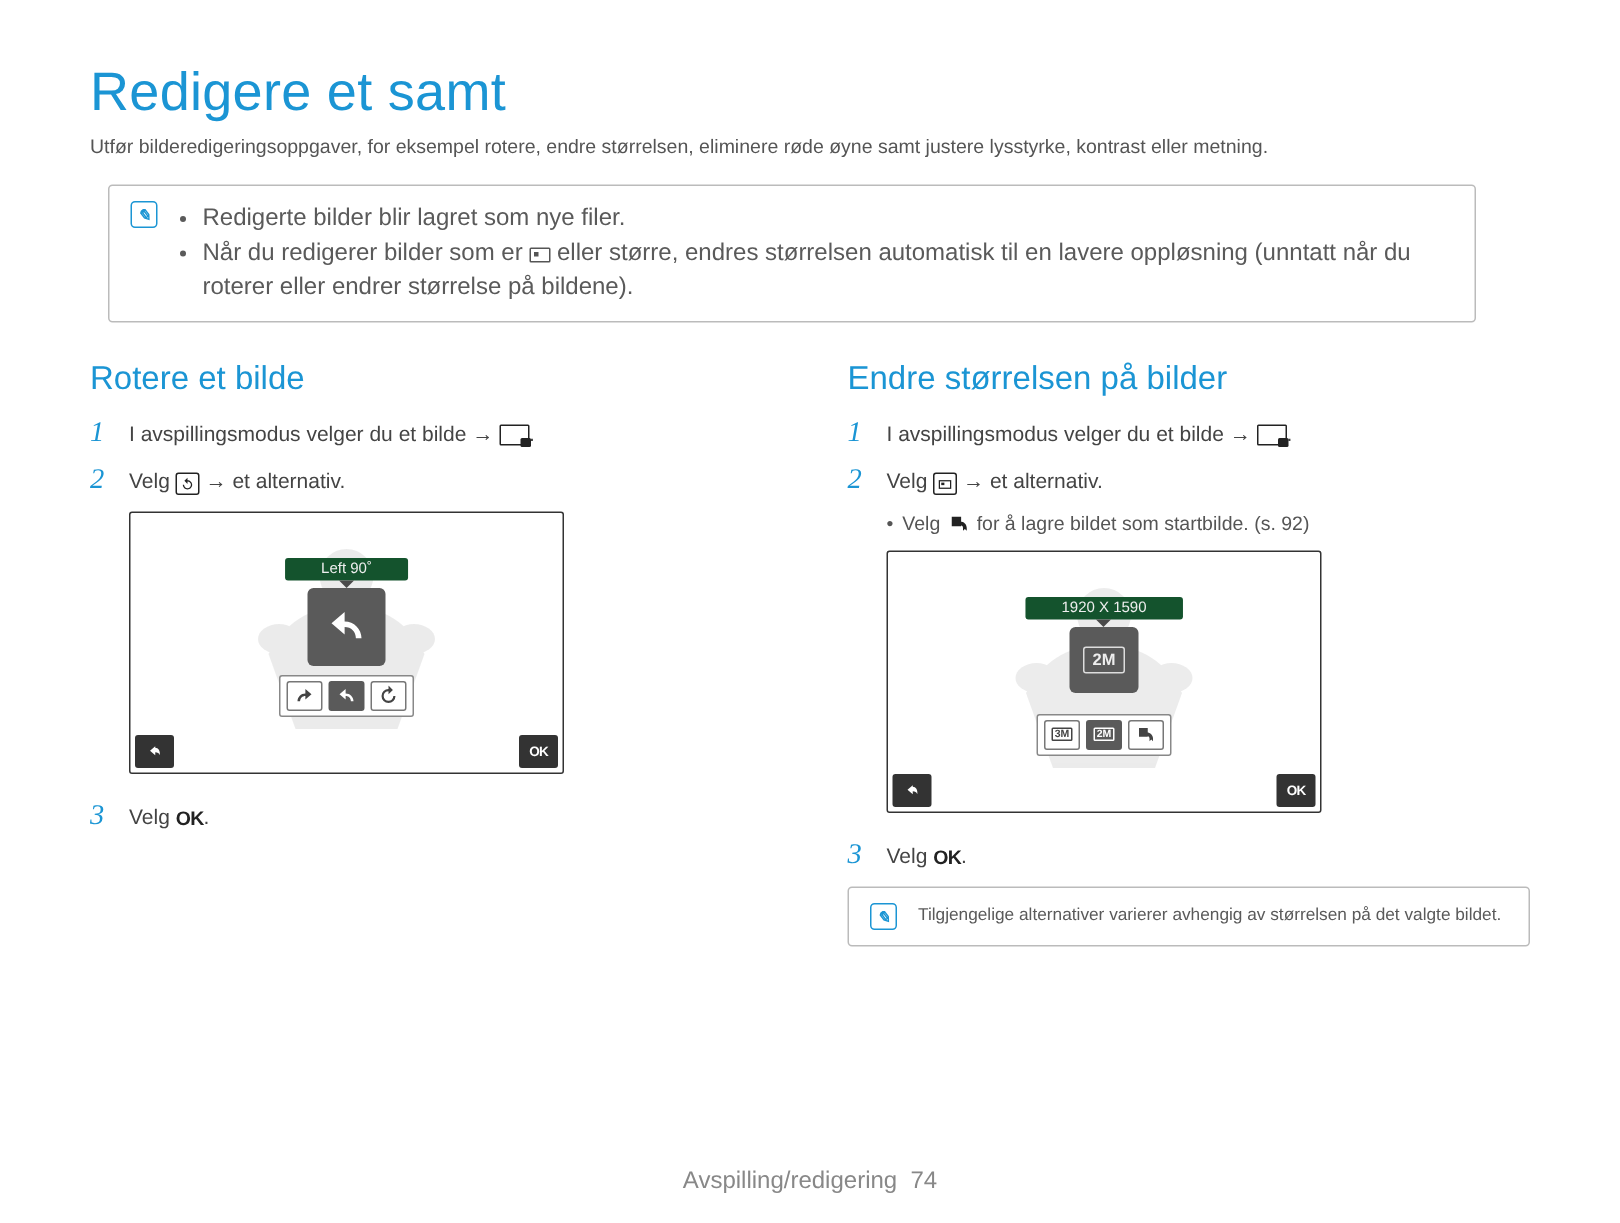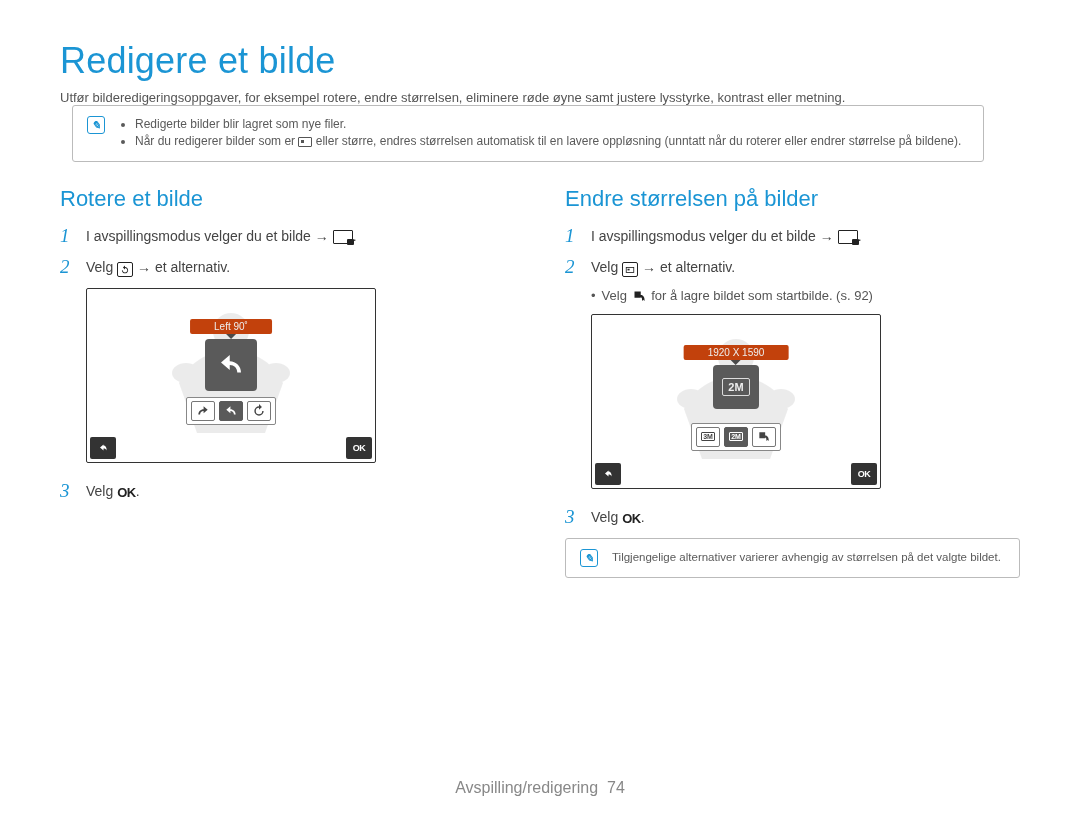--- a/index.html
+++ b/index.html
@@ -15,20 +15,21 @@
   .page-title {
     font-size: 36px;
     font-weight: 300;
     color: #1b95d4;
     letter-spacing: 0.2px;
     margin-bottom: 8px;
   }
   .page-desc {
     font-size: 13px;
     color: #555;
+    margin-bottom: 18px;
   }
   .note-box {
     border: 1px solid #bbb;
     border-radius: 3px;
     padding: 10px 14px 10px 14px;
     display: flex;
     align-items: flex-start;
     gap: 14px;
     margin: 0 0 24px 12px;
     width: 95%;
@@ -44,21 +45,21 @@
     flex-shrink: 0;
     display: flex; align-items: center; justify-content: center;
     color: #1b95d4;
     font-size: 11px;
     font-style: italic;
     font-weight: bold;
   }
   .note-list {
     list-style: disc;
     padding-left: 16px;
-    font-size: 12px;
+    font-size: 16px;
     line-height: 1.45;
     color: #5a5a5a;
   }
   .note-text {
     font-size: 11.5px;
     line-height: 1.45;
     color: #5a5a5a;
     text-align: right;
   }
   .inline-icon-box {
@@ -123,21 +124,21 @@
   }
   .screen-person {
     position:absolute; left:50%; top:46%; transform:translate(-50%,-50%);
     opacity:0.28;
   }
   .screen-person svg{display:block;}
   .tooltip {
     position: absolute;
     top: 30px; left: 50%;
     transform: translateX(-50%);
-    background: #c2410c;
+    background: #14532d;
     color: #eee;
     font-size: 10px;
     padding: 2px 24px;
     border-radius: 2px;
   }
   .tooltip::after{
     content:"";position:absolute;left:50%;bottom:-5px;transform:translateX(-50%);
     border:5px solid transparent;border-top-color:#4a4a4a;border-bottom:none;
   }
   .center-big {
@@ -205,21 +206,21 @@
   }
   .inline-rotate svg,.inline-resize svg{width:10px;height:10px;fill:#222;}
   .footer{
     position:absolute;bottom:18px;left:0;right:0;text-align:center;
     font-size:16px;color:#888;
   }
 </style>
 </head>
 <body>
 
-<h1 class="page-title">Redigere et bilde</h1>
+<h1 class="page-title">Redigere et samt</h1>
 <p class="page-desc">Utfør bilderedigeringsoppgaver, for eksempel rotere, endre størrelsen, eliminere røde øyne samt justere lysstyrke, kontrast eller metning.</p>
 
 <div class="note-box">
   <div class="note-icon">✎</div>
   <ul class="note-list">
     <li>Redigerte bilder blir lagret som nye filer.</li>
     <li>
       Når du redigerer bilder som er <span class="inline-icon-box"></span> eller større, endres størrelsen automatisk til en lavere oppløsning (unntatt når du roterer eller endrer størrelse på bildene).
     </li>
   </ul>

